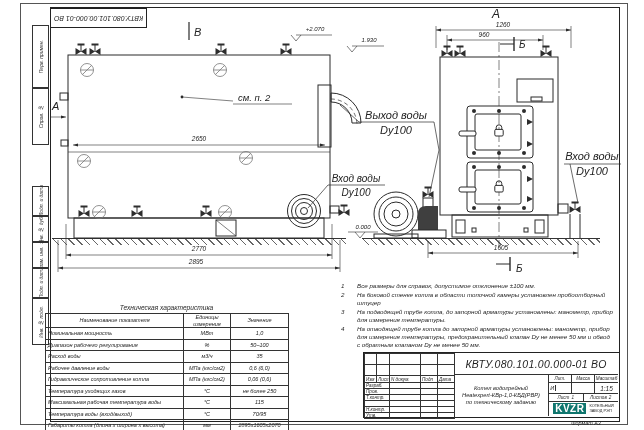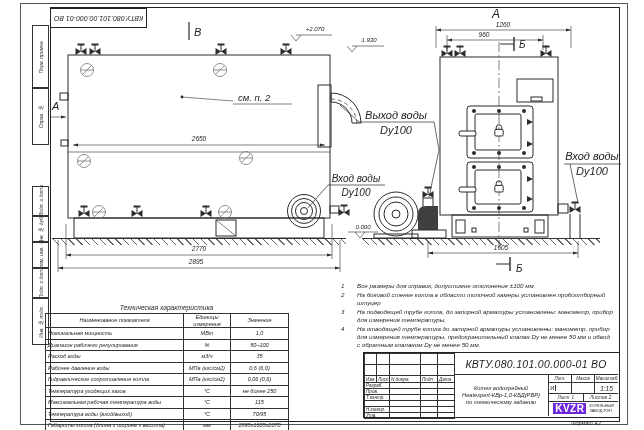--- a/index.html
+++ b/index.html
@@ -45,21 +45,21 @@
   .tbr .c1{border-right:1px solid #333;}
   .tbr .hcell{width:23px;height:8px;font-size:4.6px;display:flex;align-items:center;justify-content:center;border-bottom:1px solid #333;}
   .tbr .vcell{height:11px;display:flex;align-items:center;justify-content:center;border-bottom:1px solid #333;font-size:6.5px;}
   .tbr .lit3{width:23px;display:flex;}
   .tbr .lit3 div{width:7.66px;border-right:1px solid #333;display:flex;align-items:center;justify-content:center;font-size:5.5px;}
   .tbr .lit3 div:last-child{border-right:none;}
   .tbr .sheetrow{display:flex;height:7.5px;border-bottom:1px solid #333;font-size:4.6px;}
   .tbr .sheetrow div{width:50%;display:flex;align-items:center;justify-content:center;gap:2px;}
   .tbr .sheetrow div:first-child{border-right:1px solid #333;}
   .logo{display:flex;align-items:center;justify-content:center;gap:3px;height:14px;font-style:normal;}
-  .logo .mark{font-weight:bold;font-size:10px;letter-spacing:.5px;background:#6d28d9;color:#fff;padding:0 2px;line-height:11px;}
+  .logo .mark{font-weight:bold;font-size:10px;letter-spacing:.5px;background:#0f766e;color:#fff;padding:0 2px;line-height:11px;}
   .logo .co{font-size:3.9px;line-height:1.15;color:#222;}
   .fmt{position:absolute;left:552px;top:419.5px;width:68px;text-align:center;font-size:5.4px;font-style:italic;}
 </style>
 </head>
 <body>
 
 <div class="sheet">
   <div class="outer"></div>
   <div class="frame"></div>
 

